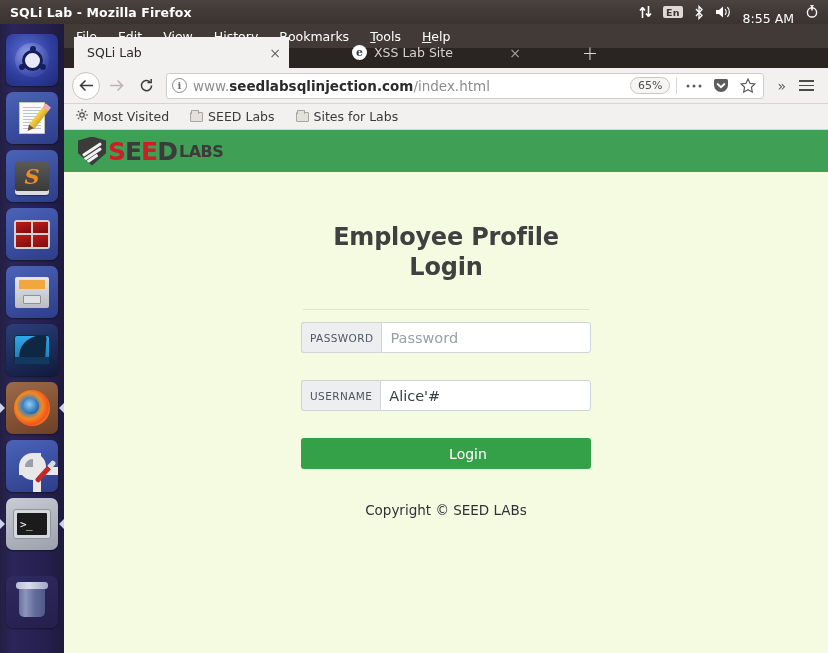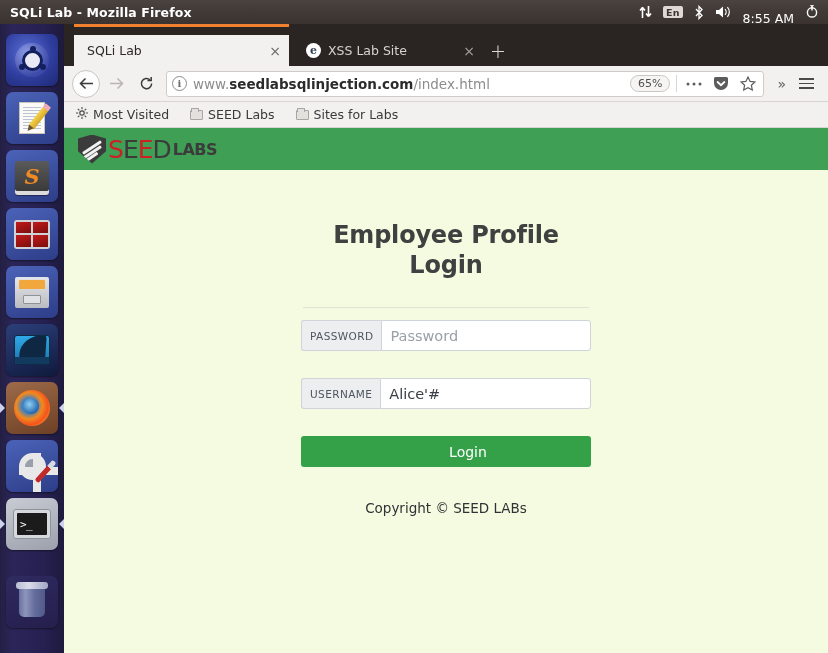--- a/index.html
+++ b/index.html
@@ -125,21 +125,21 @@
   
   #browser { position: absolute; left: 64px; top: 24px; width: 764px; height: 629px; background:#f9f9f9;}
 
   #menubar {
     height: 24px; background:#413a37; display:flex; align-items:center; padding-left: 12px; gap: 21px;
     color: #ffffff; font-size: 12.5px;
   }
   .mi u { text-decoration: underline; }
   .mi { cursor: default; white-space: nowrap; }
 
-  #tabstrip { height:42px; background:#2a2522; display:flex; align-items:flex-end; position:relative;}
+  #tabstrip { height:20px; background:#2a2522; display:flex; align-items:flex-end; position:relative;gap:46px;}
   #tabstrip::before{content:""; position:absolute; left:10px; top:0; width:215px; height:2.5px; background:#f0812e;}
   .tab { height:31px; display:flex; align-items:center; padding:0 6px 0 13px; font-size:12.5px; position:relative;}
   .tab.active { background:#f3f1ef; color:#2c2a28; width: 215px; margin-left:10px;}
   .tab.inactive { color:#d6d2cf; width: 190px; margin-left: 4px;}
   .tab .favicon { width:15px; height:15px; border-radius:50%; background:#ffffff; margin-right:7px;
       display:flex; align-items:center; justify-content:center; font-size:11px; color:#2c3e50; font-weight:bold;
       font-family:"DejaVu Serif", serif;}
   .tab .title { overflow:hidden; text-overflow:ellipsis; white-space:nowrap; flex:1; }
   .tab .tclose { width:16px; height:16px; opacity:.7; display:flex;align-items:center;justify-content:center; font-size:14px;}
   #newtab { width:30px; height:31px; display:flex; align-items:center; justify-content:center; color:#dcd8d5; font-size:19px; font-weight:300;}
@@ -169,21 +169,21 @@
     border:1px solid #a9a5a1; border-bottom:0; border-radius:1px 1px 0 0;}
 
   
   #content { height: 100%; background:#f4fbe1; position:relative; overflow:hidden;}
   #seed-header { height:42px; background:#3f9f55; display:flex; align-items:center; padding-left:14px;}
   .seed-logo { display:flex; align-items:center; gap:2px;}
   .shield { width:28px; height:29px; background:#3b3b3b; position:relative;
     clip-path: polygon(50% 0%, 100% 14%, 100% 58%, 50% 100%, 0% 58%, 0% 14%); }
   .shield i { position:absolute; background:#f1f1f1; height:3px; width:22px; border-radius:1px; transform:rotate(-34deg); left:3px;}
   .shield i:nth-child(1){ top:11px; } .shield i:nth-child(2){ top:16px; } .shield i:nth-child(3){ top:21px; width:16px; left:5px;}
-  .seed-word { font-family:"DejaVu Sans", sans-serif; font-weight:normal; font-size:25px; letter-spacing:-1px; line-height:1;}
+  .seed-word { font-family:"DejaVu Sans", sans-serif; font-weight:bold; font-size:25px; letter-spacing:-1px; line-height:1;}
   .seed-word .r { color:#cc2026; } .seed-word .d { color:#3b3b3b; }
   .labs-word { font-weight:bold; font-size:16px; color:#3b3b3b; letter-spacing:-.5px; }
 
   #page-body { padding-top: 50px; }
   #login-card { width: 290px; margin: 0 auto; }
   #login-title { text-align:center; font-size:24px; font-weight:bold; color:#404040; line-height:1.26;
     font-family:"DejaVu Sans", sans-serif; letter-spacing:-.2px; }
   #divider { height:1px; background:#dfe3d6; margin:27px 2px 0 2px;}
 
   .input-group { display:flex; margin-top:0; height:31px; }
@@ -313,20 +313,29 @@
     </div>
     <div class="li trash">
       <span class="glyph">
           <span class="bin"></span>
         </span>
     </div>
   </div>
 
   <div id="browser">
 
+    <div id="menubar">
+      <span class="mi"><u>F</u>ile</span>
+      <span class="mi"><u>E</u>dit</span>
+      <span class="mi"><u>V</u>iew</span>
+      <span class="mi">Hi<u>s</u>tory</span>
+      <span class="mi"><u>B</u>ookmarks</span>
+      <span class="mi"><u>T</u>ools</span>
+      <span class="mi"><u>H</u>elp</span>
+    </div>
 
     <div id="tabstrip">
       <div class="tab active">
         <span class="title">SQLi Lab</span>
         <span class="tclose">×</span>
       </div>
       <div class="tab inactive">
         <span class="favicon">e</span>
         <span class="title">XSS Lab Site</span>
         <span class="tclose">×</span>

